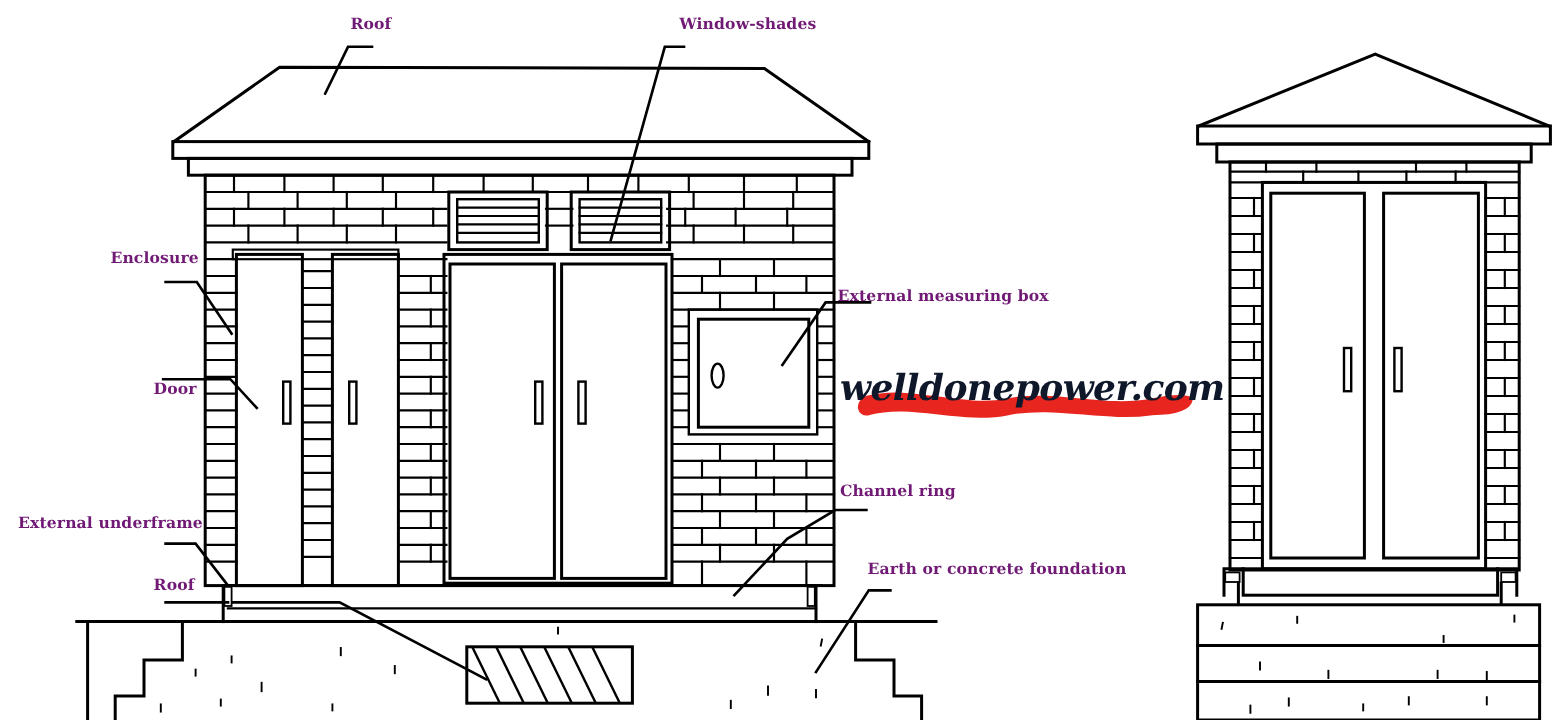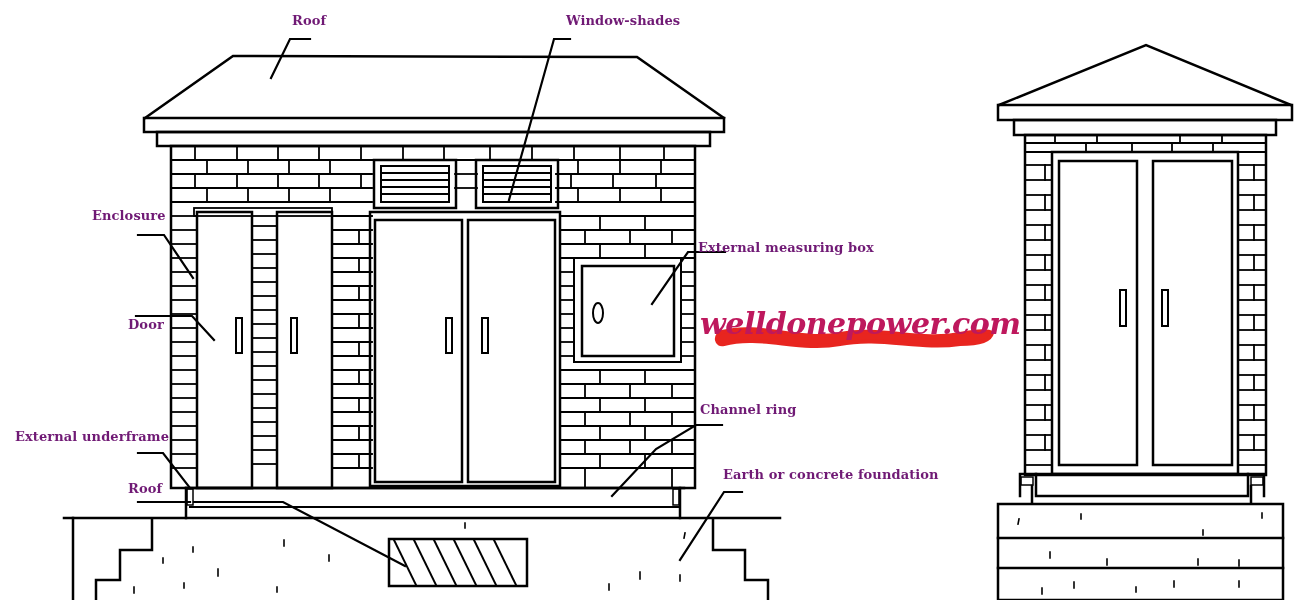--- a/index.html
+++ b/index.html
@@ -14,21 +14,21 @@
     white-space: nowrap;
     letter-spacing: 0.1px;
   }
   .watermark {
     position: absolute;
     left: 700px; top: 306px;
     font-family: "DejaVu Serif", "Liberation Serif", serif;
     font-style: italic;
     font-weight: bold;
     font-size: 30px;
-    color: #be185d;
+    color: #0f172a;
     letter-spacing: -0.5px;
   }
   svg line, svg polyline, svg rect, svg path, svg polygon { stroke: #000; fill: none; stroke-linecap: square; }
 </style>
 </head>
 <body>
 
 <svg id="diagram" viewBox="0 0 1300 600" xmlns="http://www.w3.org/2000/svg">
 
   <path d="M722,332 C760,322 800,342 840,334 C880,326 920,342 960,334 C975,331 988,330 992,333 C990,342 975,344 960,344 C920,350 880,336 840,344 C800,352 760,334 724,344 C716,346 714,336 722,332 Z" style="fill:#e8251f; stroke:#e8251f; stroke-width:4"></path>

